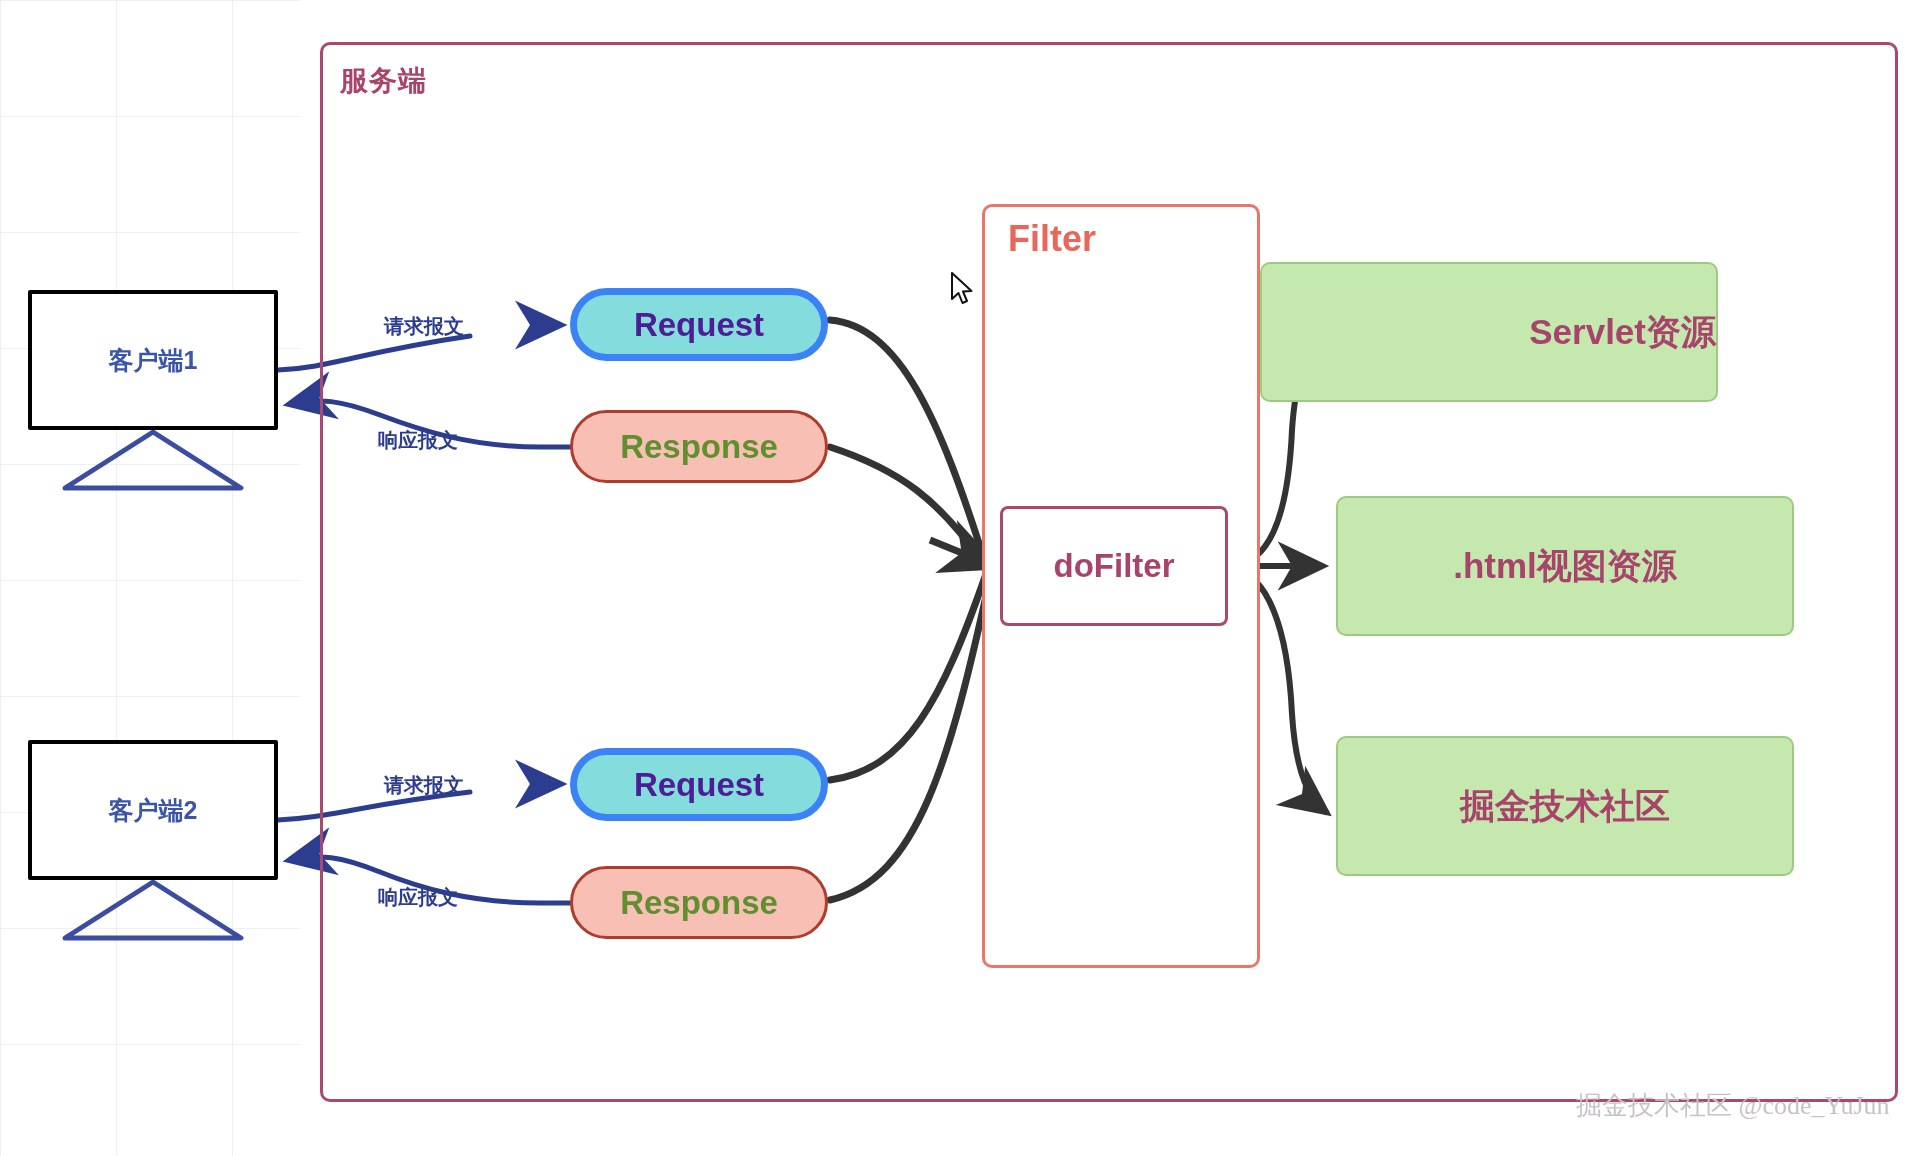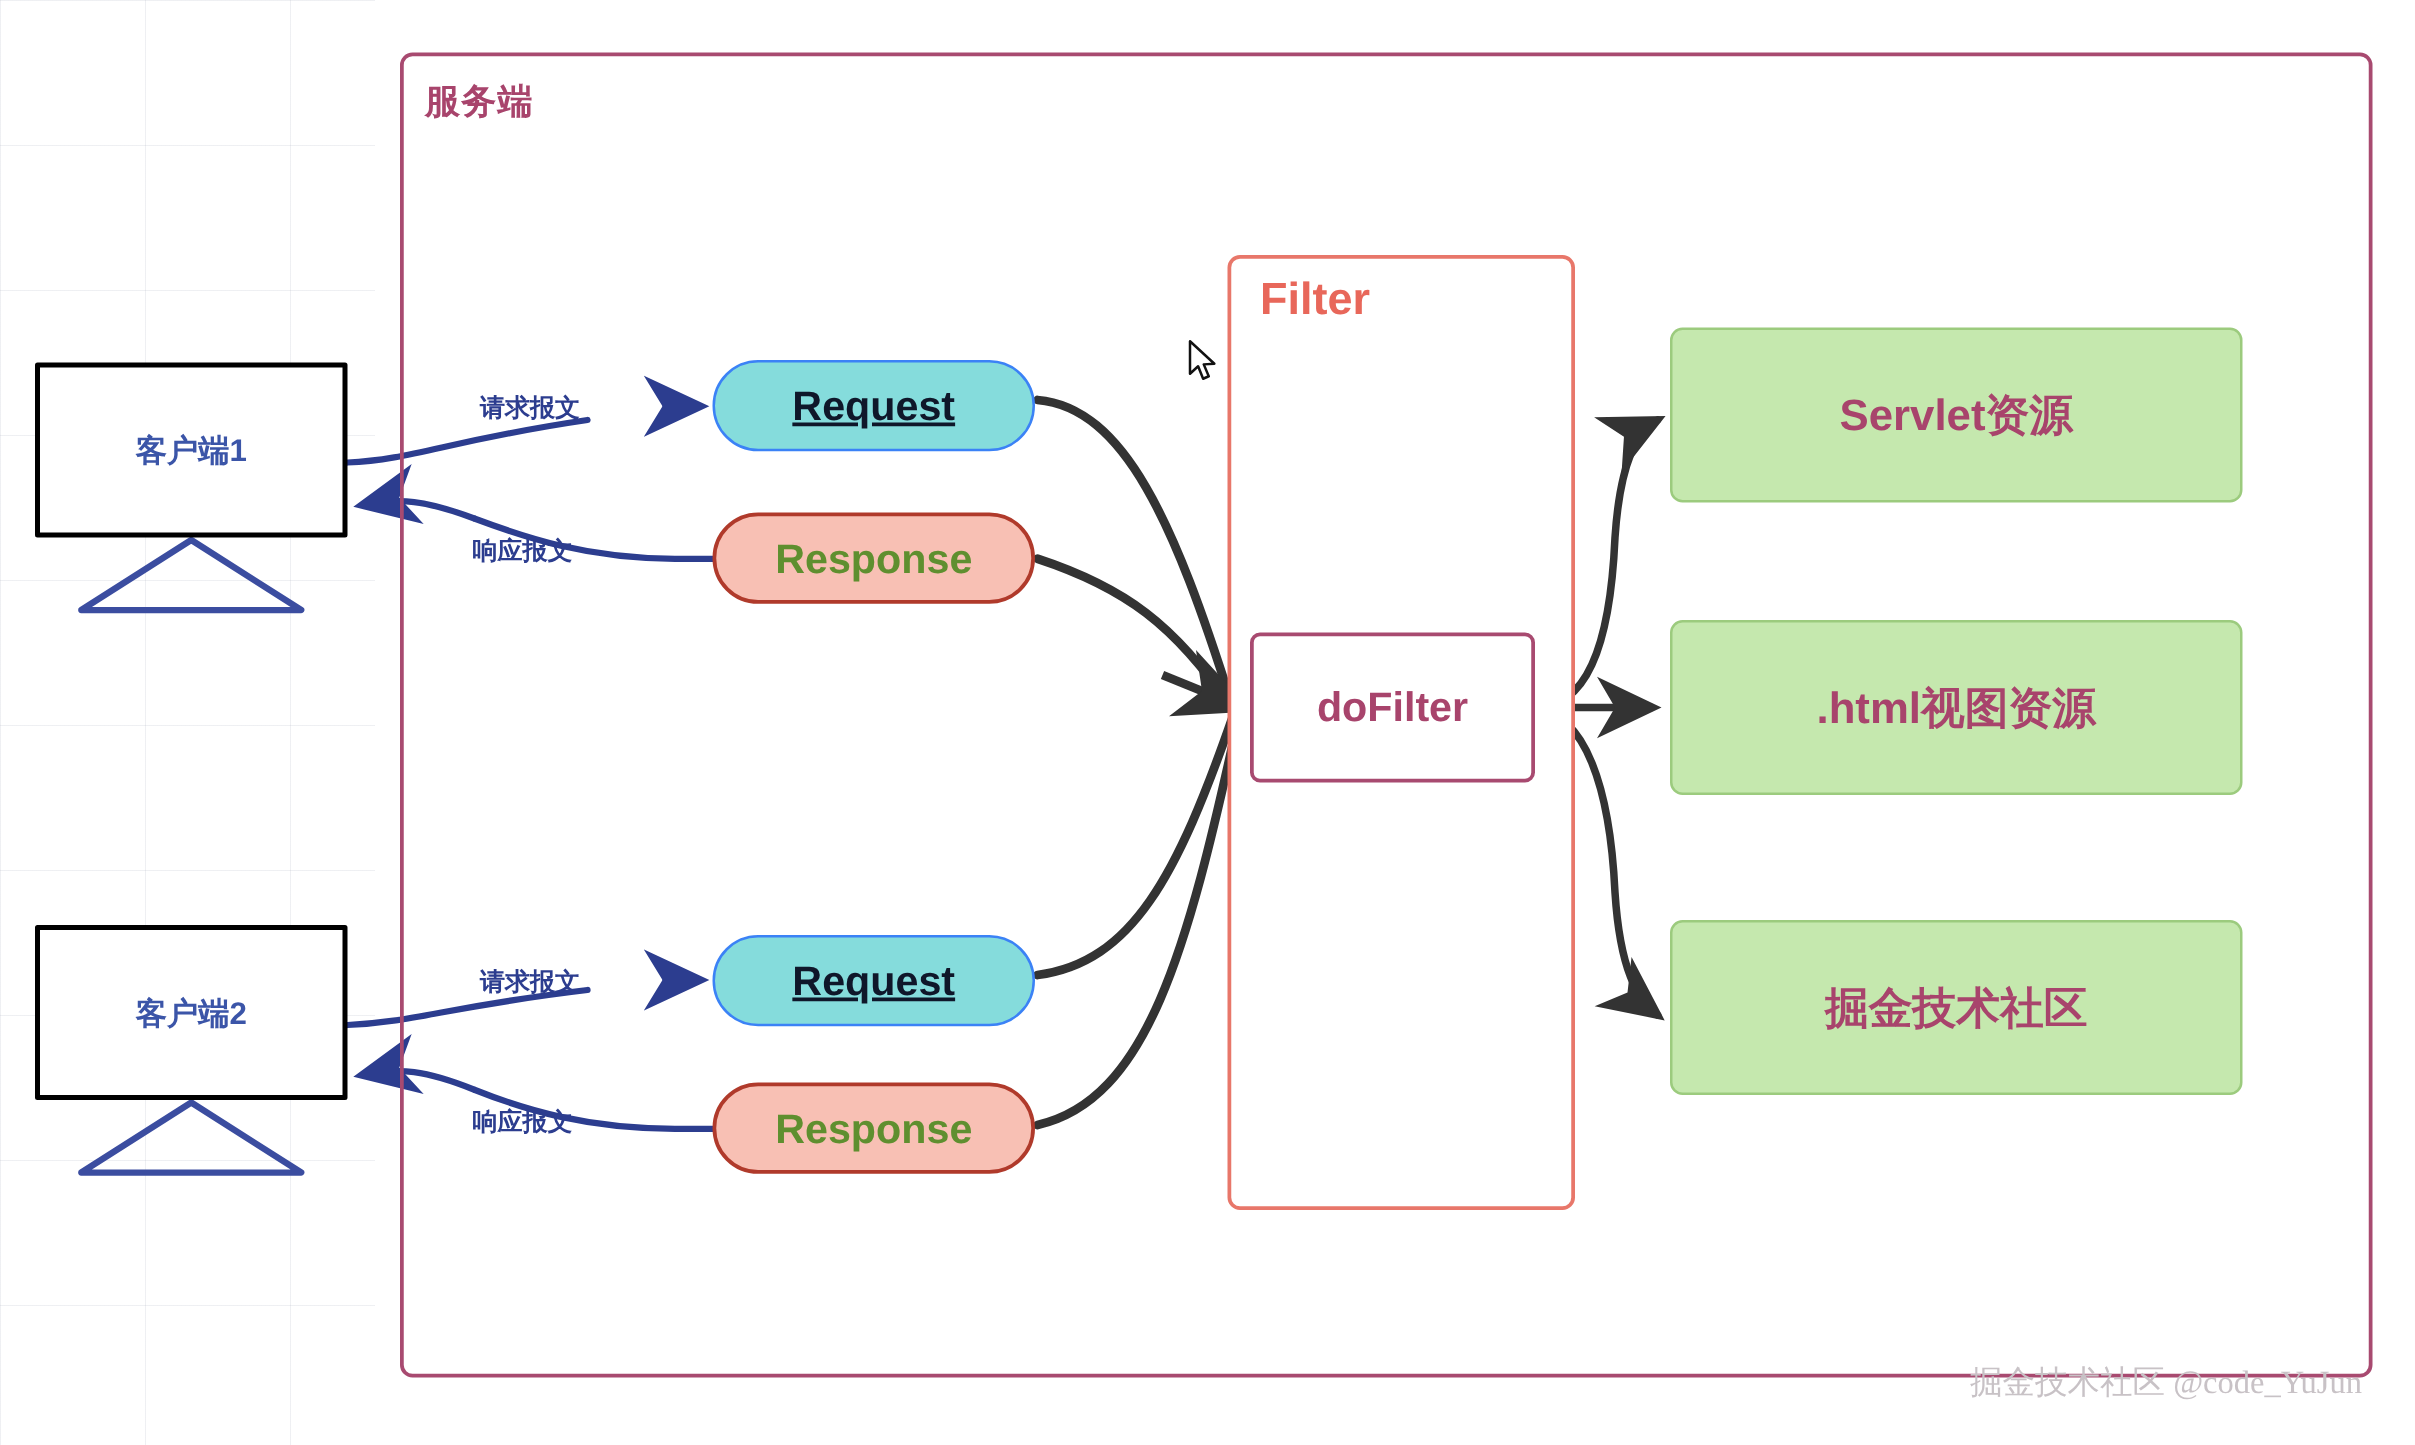--- a/index.html
+++ b/index.html
@@ -60,23 +60,22 @@
   #client2-monitor{left:28px;top:740px;width:250px;height:140px;}
 
   
   .pill{
     border-radius:40px;
     font-size:33px;
     font-weight:bold;
   }
   .pill.req{
     background:#85dcdc;
-    border:2px solid #3b82f6;
-    color:#0f172a;
-    text-decoration:underline;
+    border:7px solid #3b82f6;
+    color:#4c1d95;
   }
   .pill.res{
     background:#f8c0b4;
     border:3px solid #b03a2b;
     color:#5f8f2f;
   }
   #req1{left:570px;top:288px;width:258px;height:73px;}
   #res1{left:570px;top:410px;width:258px;height:73px;}
   #req2{left:570px;top:748px;width:258px;height:73px;}
   #res2{left:570px;top:866px;width:258px;height:73px;}
@@ -118,21 +117,21 @@
 
   
   .resource{
     background:#c5e8ae;
     border:2px solid #9ccb7e;
     border-radius:10px;
     color:#a8446c;
     font-size:35px;
     font-weight:bold;
   }
-  #res-servlet{left:1336px;top:262px;width:458px;height:140px;}
+  #res-servlet{left:1260px;top:262px;width:458px;height:140px;justify-content:flex-end;}
   #res-html{left:1336px;top:496px;width:458px;height:140px;}
   #res-static{left:1336px;top:736px;width:458px;height:140px;}
 
   
   #watermark{
     position:absolute;left:1576px;top:1088px;
     color:#c8c2c6;
     font-size:26px;
     white-space:nowrap;
     font-family:"Liberation Serif","DejaVu Serif",serif;

